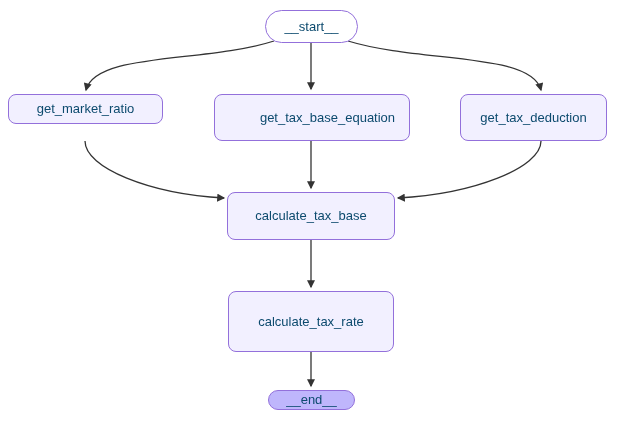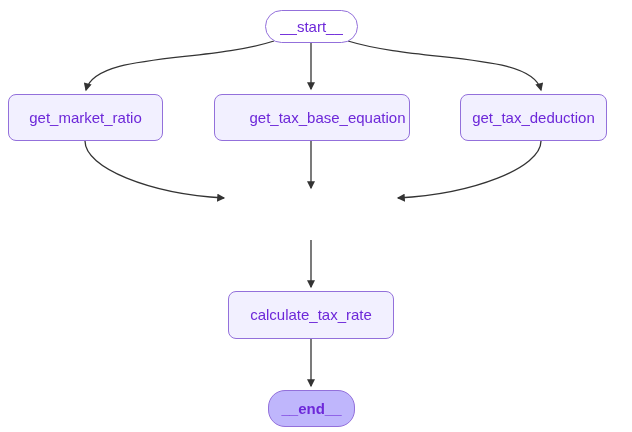--- a/index.html
+++ b/index.html
@@ -29,41 +29,40 @@
   }
   .node {
     position: absolute;
     box-sizing: border-box;
     display: flex;
     align-items: center;
     justify-content: center;
     background: #f2f0ff;
     border: 1px solid #9370db;
     border-radius: 8px;
-    color: #6d28d9;
-    font-size: 15px;
+    color: #0c4a6e;
+    font-size: 13px;
     line-height: 1.2;
     white-space: nowrap;
   }
   .node.stadium {
     border-radius: 17px;
   }
   .node.start {
     left: 265px; top: 10px; width: 93px; height: 33px;
     background: #ffffff;
   }
-  .node.market   { left: 8px;   top: 94px;  width: 155px; height: 47px; }
+  .node.market   { left: 8px;   top: 94px;  width: 155px; height: 30px; }
   .node.equation { left: 214px; top: 94px;  width: 196px; height: 47px; padding-left: 31px; }
   .node.deduction{ left: 460px; top: 94px;  width: 147px; height: 47px; }
   .node.calcbase { left: 227px; top: 192px; width: 168px; height: 48px; }
-  .node.calcrate { left: 228px; top: 291px; width: 166px; height: 48px; }
+  .node.calcrate { left: 228px; top: 291px; width: 166px; height: 61px; }
   .node.end {
-    left: 268px; top: 390px; width: 87px; height: 37px;
+    left: 268px; top: 390px; width: 87px; height: 20px;
     background: #bfb6fc;
-    font-weight: bold;
   }
   .node-label {
     pointer-events: none;
   }
 </style>
 </head>
 <body>
 
 <div class="canvas">
 
@@ -92,20 +91,23 @@
   </div>
 
   <div class="node equation">
     <span class="node-label">get_tax_base_equation</span>
   </div>
 
   <div class="node deduction">
     <span class="node-label">get_tax_deduction</span>
   </div>
 
+  <div class="node calcbase">
+    <span class="node-label">calculate_tax_base</span>
+  </div>
 
   <div class="node calcrate">
     <span class="node-label">calculate_tax_rate</span>
   </div>
 
   <div class="node stadium end">
     <span class="node-label">__end__</span>
   </div>
 
 </div>

